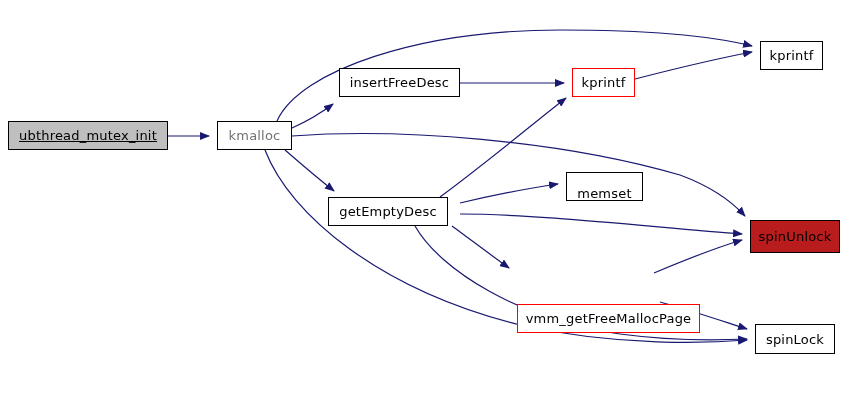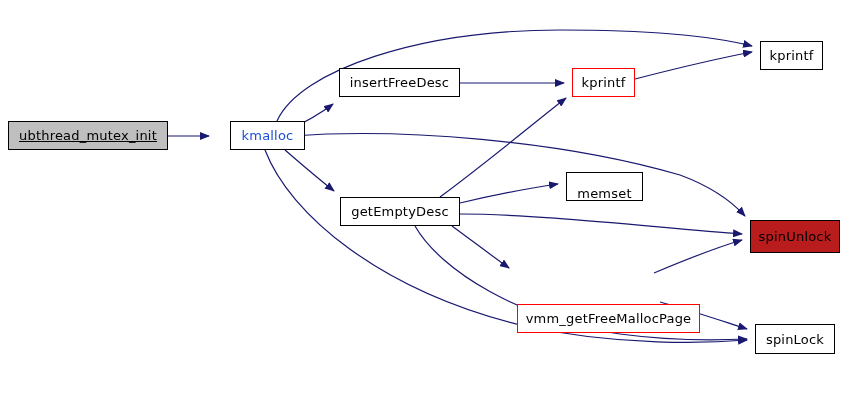--- a/index.html
+++ b/index.html
@@ -76,33 +76,33 @@
         <path d="M415,226 C440,270 520,320 620,334 C680,342 725,340 747,339" stroke="#191970" marker-end="url(#arrow)"></path>
         <path d="M654,273 C680,262 715,248 742,240" stroke="#191970" marker-end="url(#arrow)"></path>
         <path d="M660,302 C690,310 725,322 747,329" stroke="#191970" marker-end="url(#arrow)"></path>
       </g>
   </svg>
 
   <div id="nodes-group">
       <div class="node root" style="left: 8px; top: 121px; width: 160px; height: 29px; border-color: rgb(0, 0, 0); background: rgb(191, 191, 191); color: rgb(0, 0, 0); text-decoration: underline;">
         <span class="node-label">ubthread_mutex_init</span>
       </div>
-      <div class="node" style="left: 230px; top: 121px; width: 75px; height: 29px; border-color: rgb(0, 0, 0); background: rgb(255, 255, 255); color: #1d4ed8;">
+      <div class="node" style="left: 217px; top: 121px; width: 75px; height: 29px; border-color: rgb(0, 0, 0); background: rgb(255, 255, 255); color: #737373;">
         <span class="node-label">kmalloc</span>
       </div>
       <div class="node" style="left: 339px; top: 68px; width: 121px; height: 29px; border-color: rgb(0, 0, 0); background: rgb(255, 255, 255); color: rgb(0, 0, 0);">
         <span class="node-label">insertFreeDesc</span>
       </div>
       <div class="node red" style="left: 572px; top: 68px; width: 63px; height: 29px; border-color: rgb(255, 0, 0); background: rgb(255, 255, 255); color: rgb(0, 0, 0);">
         <span class="node-label">kprintf</span>
       </div>
       <div class="node" style="left: 760px; top: 41px; width: 63px; height: 29px; border-color: rgb(0, 0, 0); background: rgb(255, 255, 255); color: rgb(0, 0, 0);">
         <span class="node-label">kprintf</span>
       </div>
-      <div class="node" style="left: 340px; top: 197px; width: 120px; height: 29px; border-color: rgb(0, 0, 0); background: rgb(255, 255, 255); color: rgb(0, 0, 0); text-align: right;">
+      <div class="node" style="left: 328px; top: 197px; width: 120px; height: 29px; border-color: rgb(0, 0, 0); background: rgb(255, 255, 255); color: rgb(0, 0, 0); text-align: right;">
         <span class="node-label">getEmptyDesc</span>
       </div>
       <div class="node" style="left: 566px; top: 172px; width: 77px; height: 29px; border-color: rgb(0, 0, 0); background: rgb(255, 255, 255); color: rgb(0, 0, 0); align-items: flex-end;">
         <span class="node-label">memset</span>
       </div>
       <div class="node" style="left: 750px; top: 220px; width: 90px; height: 33px; border-color: rgb(0, 0, 0); background: #b91c1c; color: rgb(0, 0, 0);">
         <span class="node-label">spinUnlock</span>
       </div>
       <div class="node red" style="left: 517px; top: 273px; width: 183px; height: 29px; border-color: rgb(255, 0, 0); background: rgb(255, 255, 255); color: rgb(0, 0, 0); margin-top: 31px;">
         <span class="node-label">vmm_getFreeMallocPage</span>

